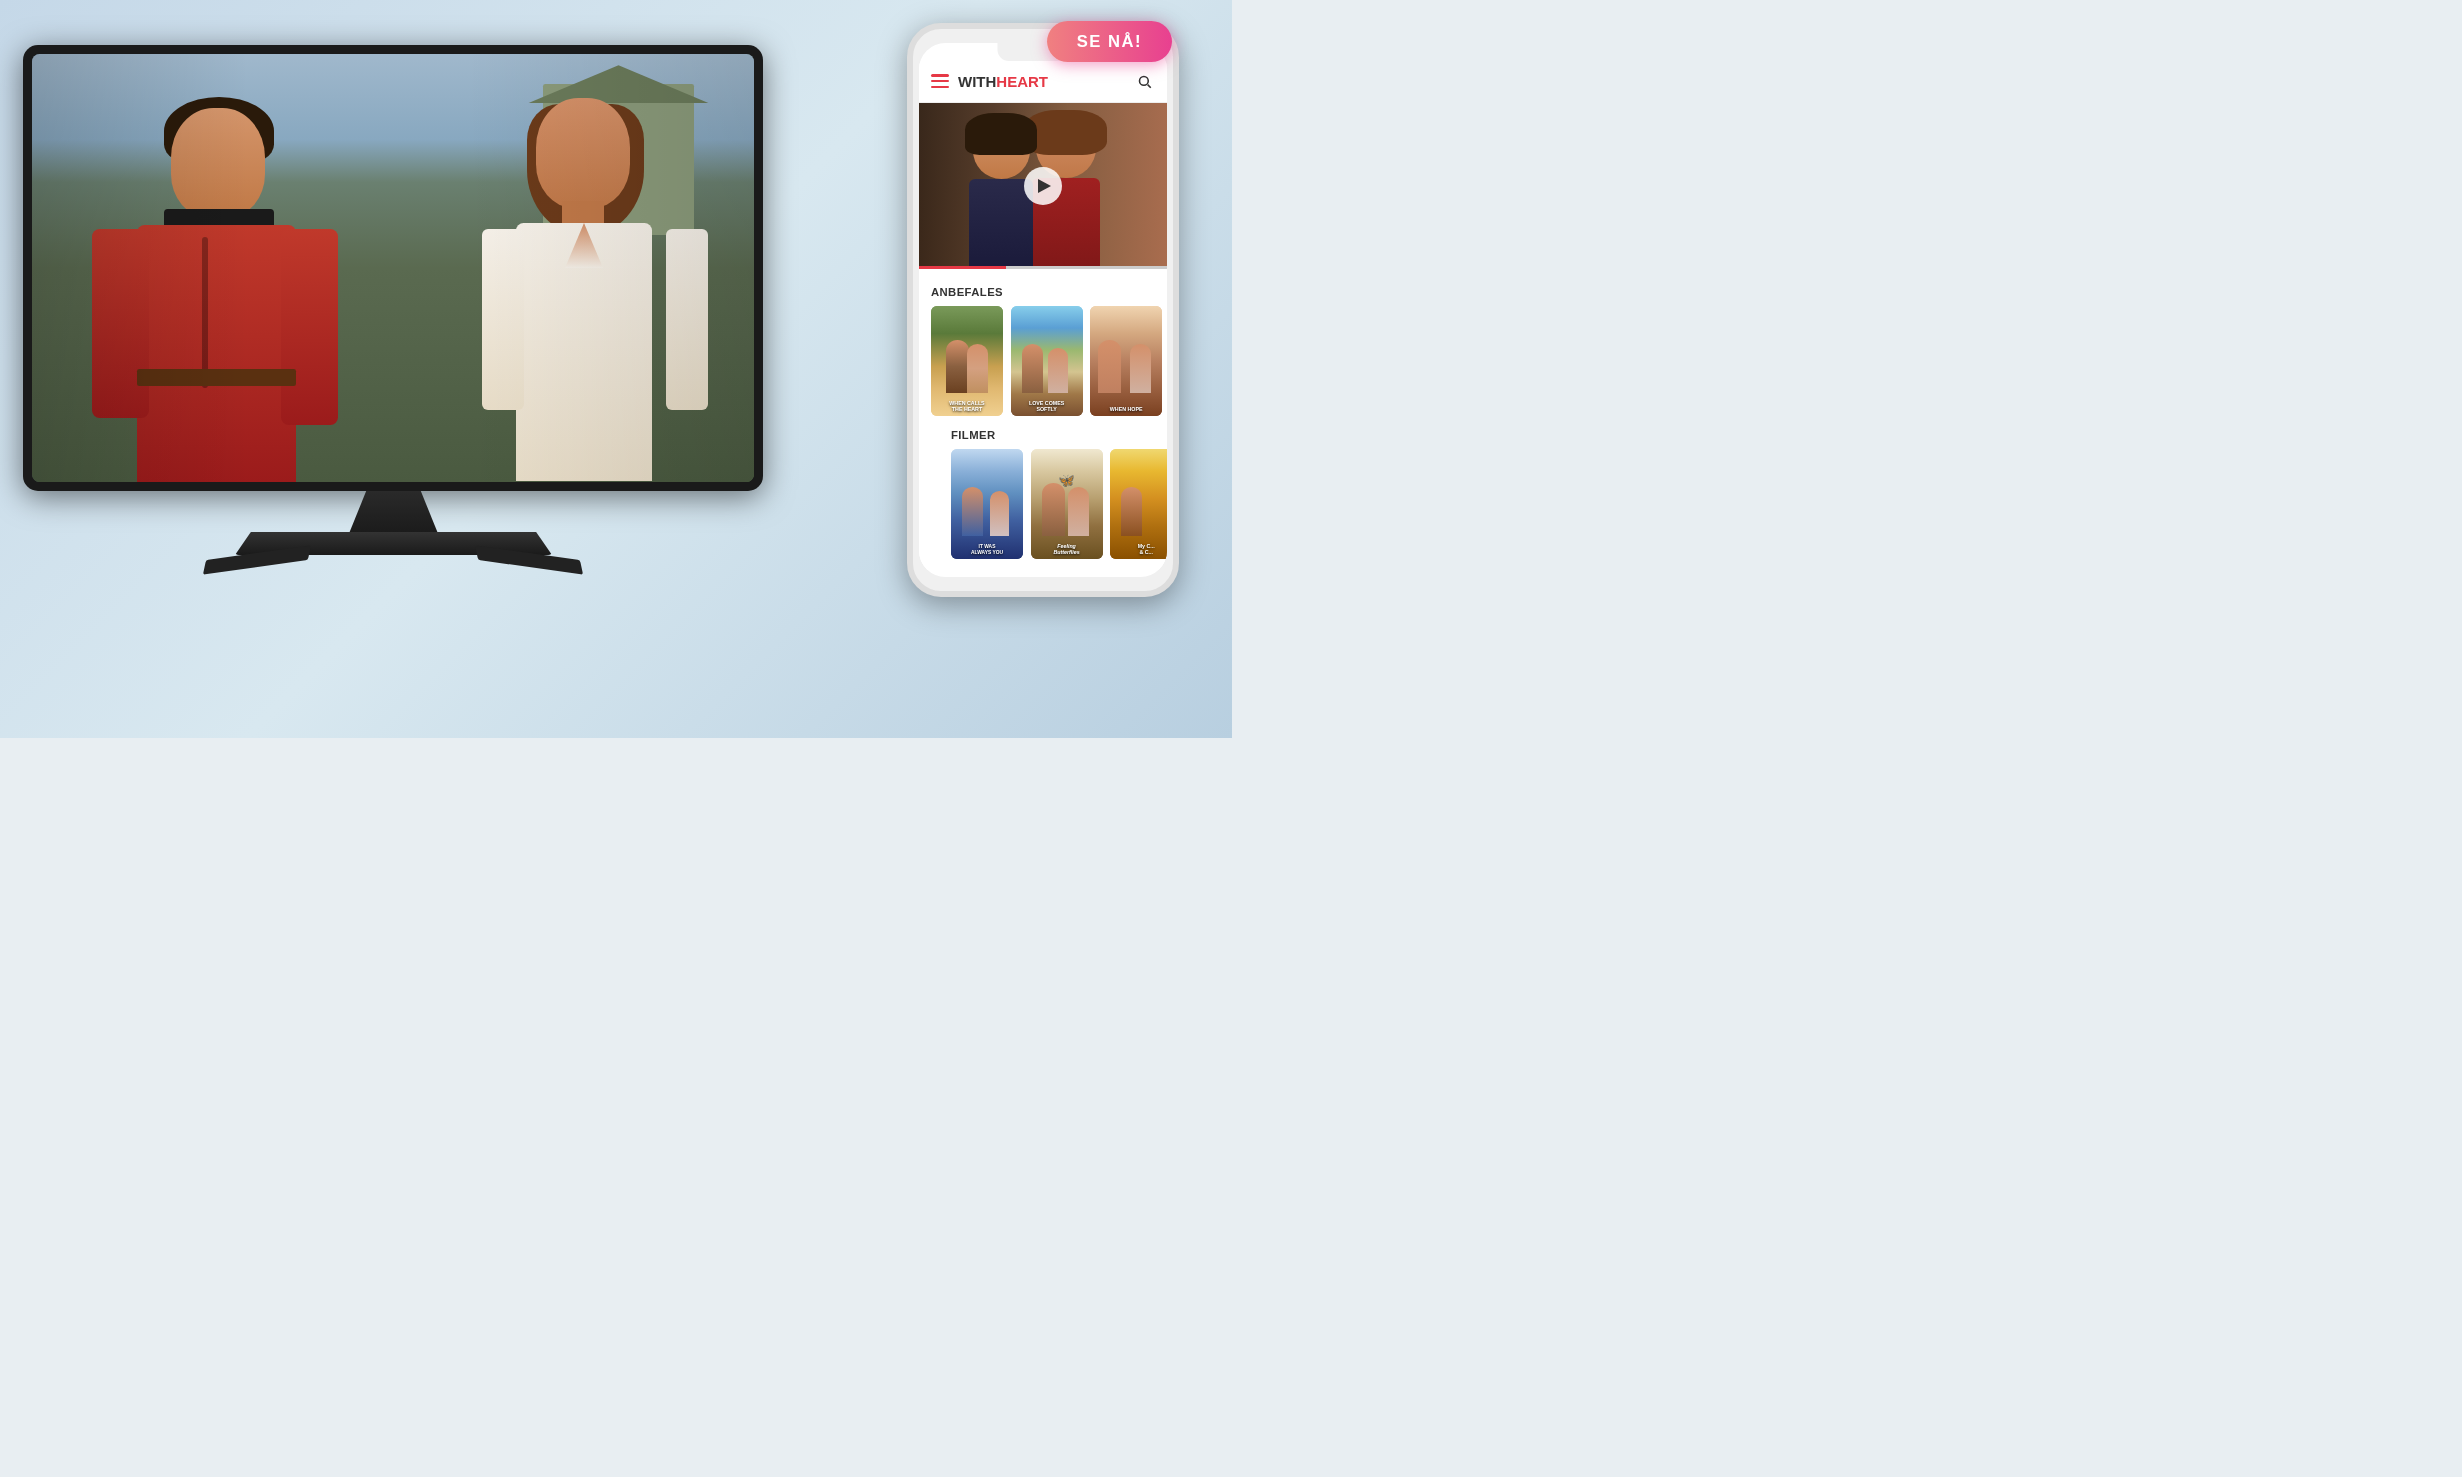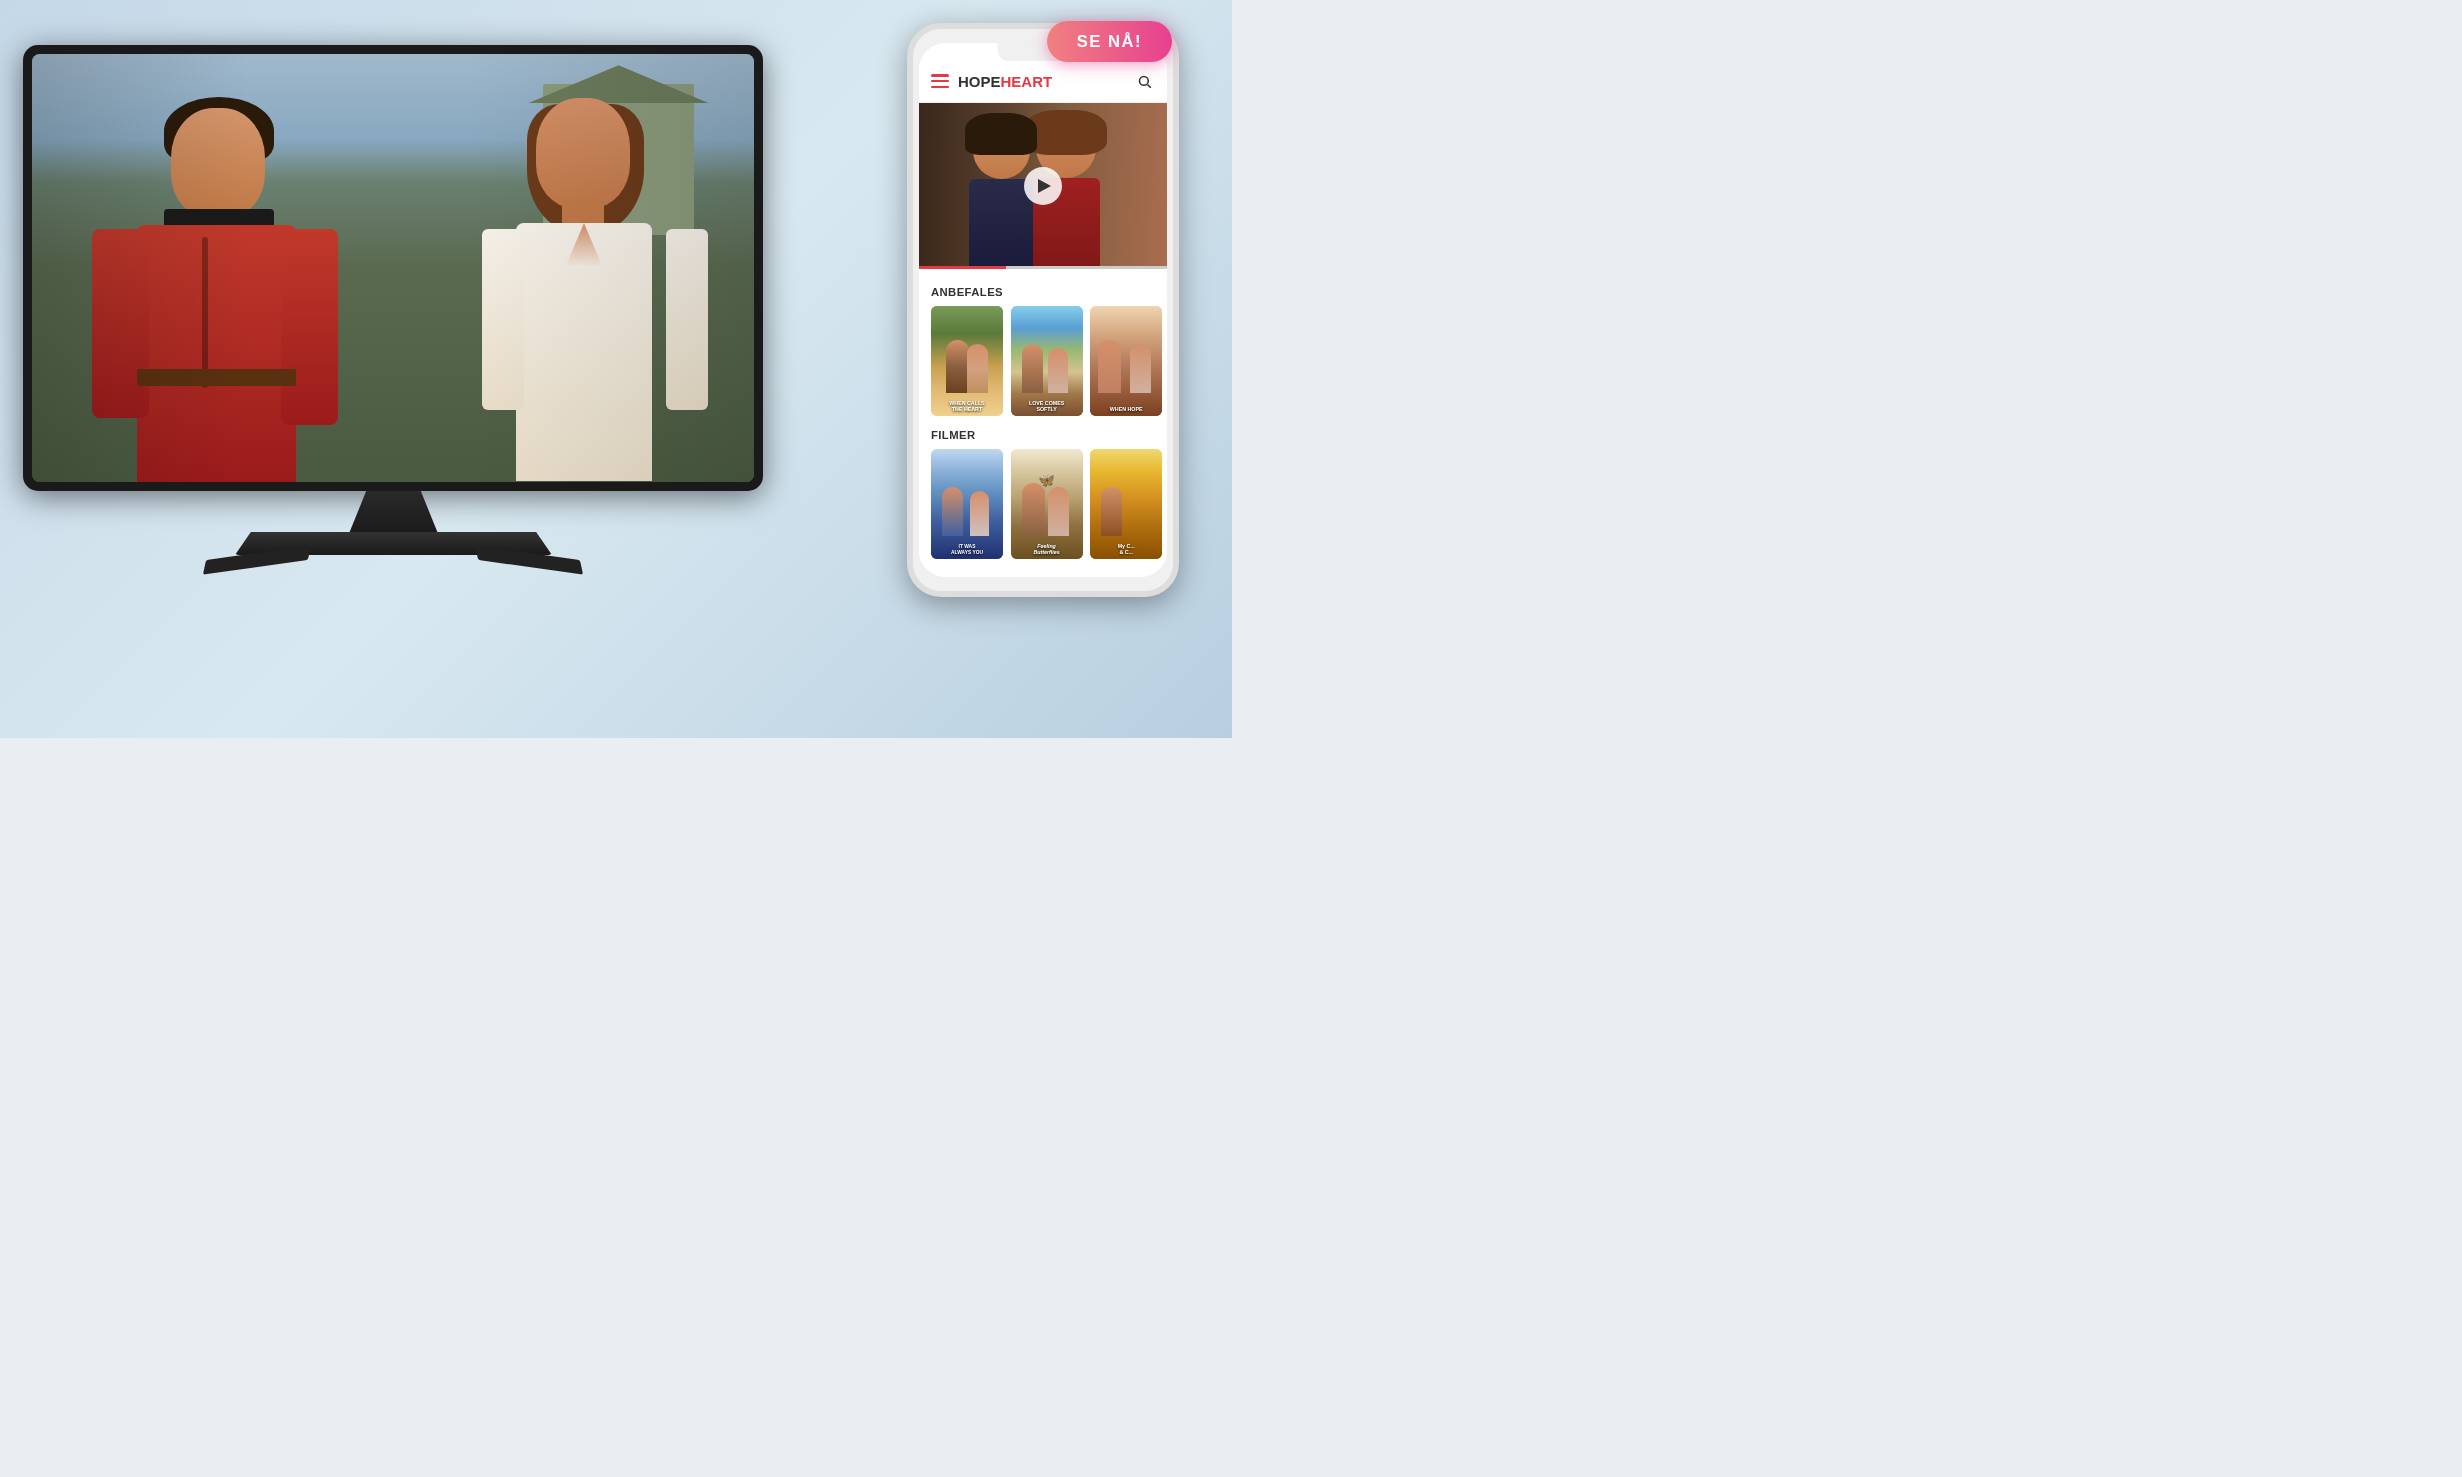--- a/index.html
+++ b/index.html
@@ -356,20 +356,21 @@
       background: linear-gradient(to bottom, #e8c4a0 0%, #d4a080 30%, #c08060 60%, #a06040 80%, #7a4020 100%);
     }
 
     
     .films-section {
       position: absolute;
       top: 376px;
       left: 0;
       right: 0;
       background: #fff;
+      padding-left: 20px;
     }
 
     
     .card-it-was {
       background: linear-gradient(to bottom, #c8e0f0 0%, #a0c4e0 20%, #7098b8 40%, #4a6a90 70%, #2a4a70 100%);
     }
 
     
     .card-butterflies {
       background: linear-gradient(to bottom, #f0e8d0 0%, #d4c4a0 20%, #b8a07a 40%, #9a7a5a 70%, #7a5a3a 100%);
@@ -485,21 +486,21 @@
 
       <div class="phone-notch"></div>
 
       <div class="app-header">
         <div class="hamburger-icon">
           <div class="hamburger-line"></div>
           <div class="hamburger-line"></div>
           <div class="hamburger-line"></div>
         </div>
         <div class="app-logo">
-          <span class="logo-with">HOPE</span><span class="logo-love">HEART</span>
+          <span class="logo-with">WITH</span><span class="logo-love">HEART</span>
         </div>
         <div class="search-icon-container">
           <svg width="15" height="15" viewBox="0 0 24 24" fill="none" stroke="#333" stroke-width="2.5">
             <circle cx="11" cy="11" r="7"></circle>
             <line x1="17" y1="17" x2="22" y2="22"></line>
           </svg>
         </div>
       </div>
 
       <div class="featured-video">

